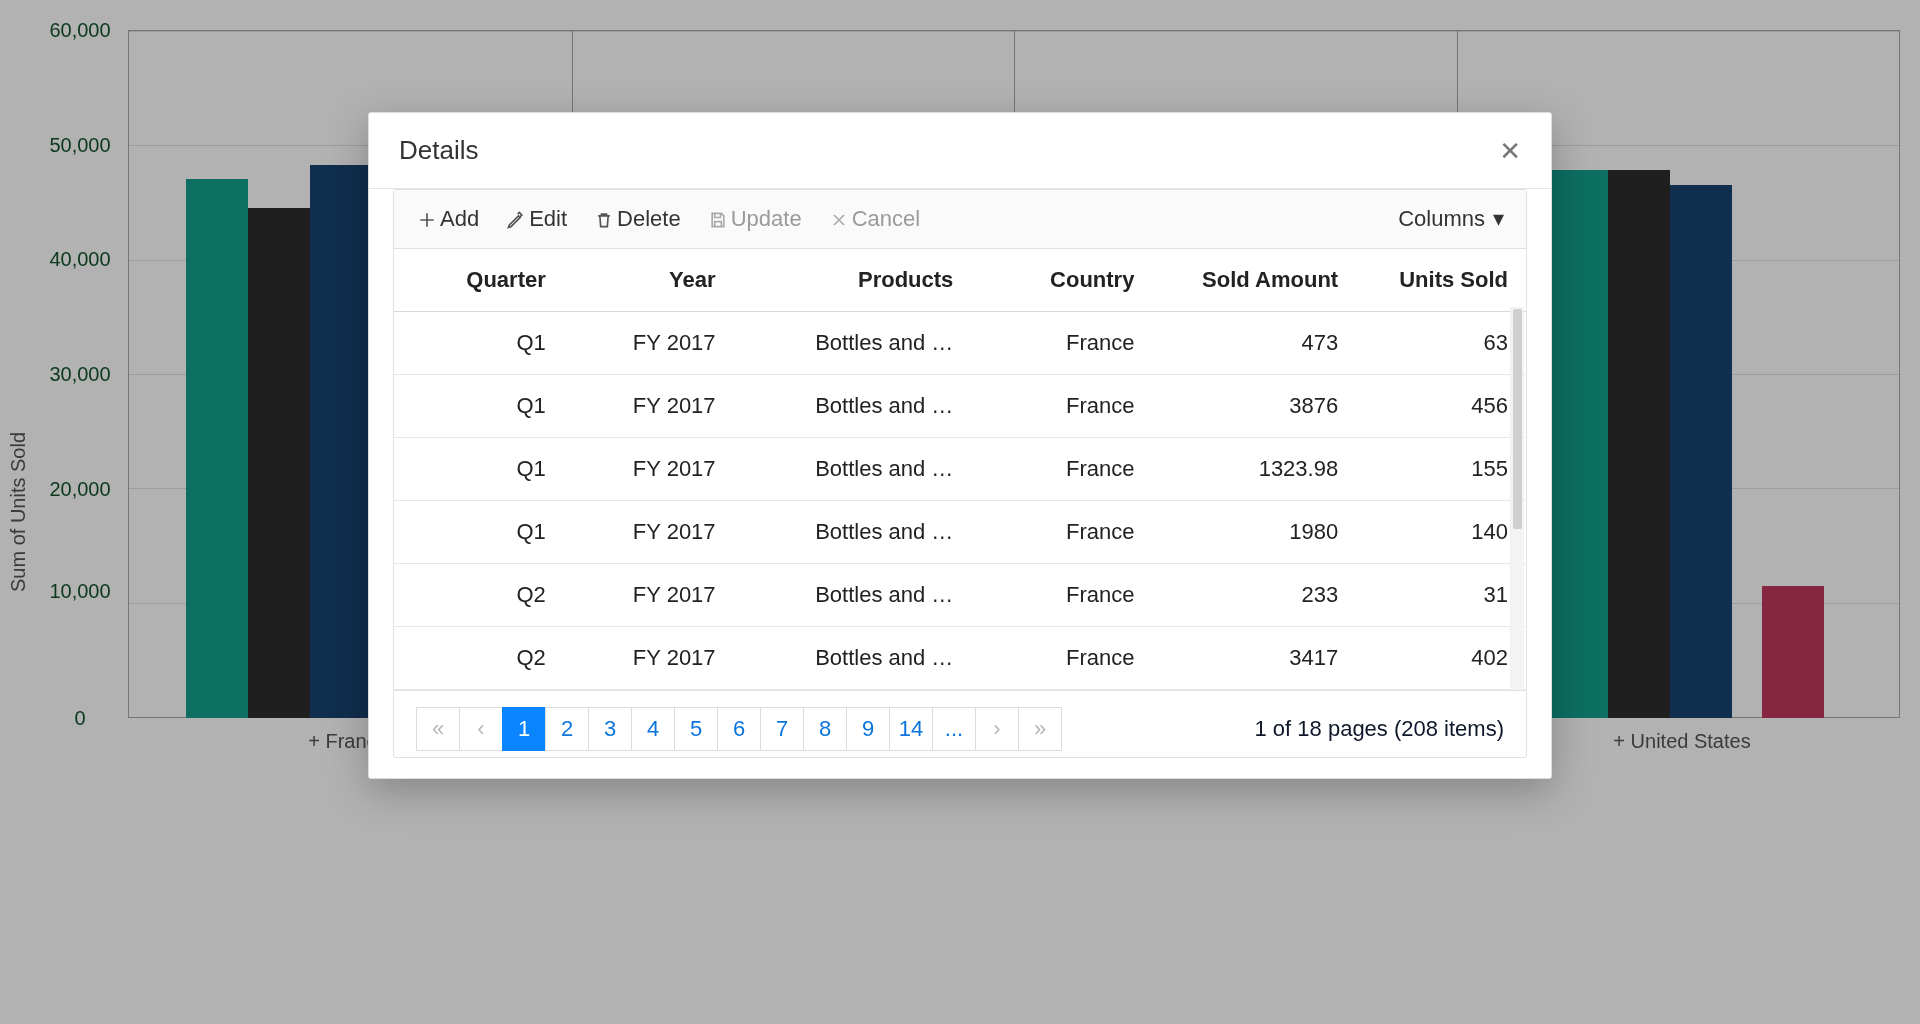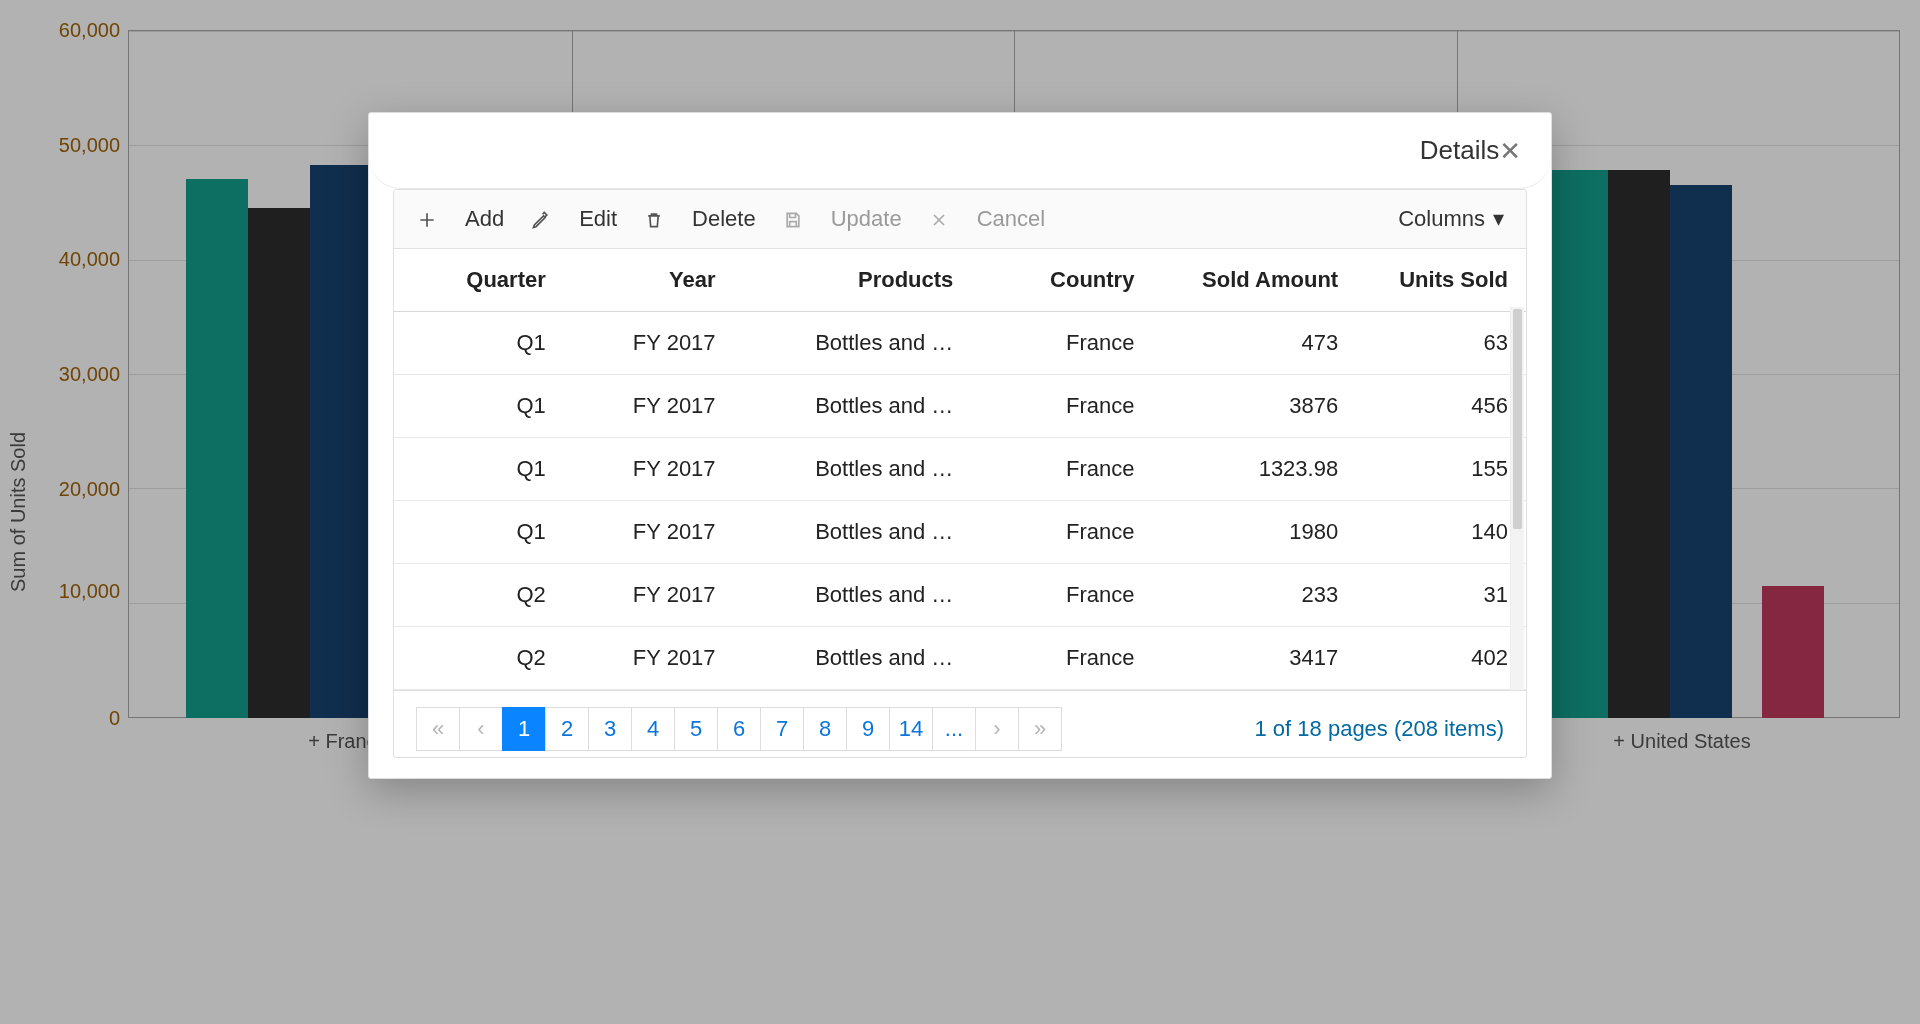--- a/index.html
+++ b/index.html
@@ -9,21 +9,21 @@
   
   .chart-area {
     position: absolute; left: 0; top: 0; width: 1920px; height: 1024px;
     padding: 0 20px 0 40px;
   }
   .y-axis-title {
     position: absolute; left: 18px; top: 50%; transform: translate(-50%, -50%) rotate(-90deg);
     font-size: 20px; color: #555; white-space: nowrap; transform-origin: center;
   }
   .y-tick {
-    position: absolute; right: calc(100% - 120px); font-size: 20px; color: #a16207; text-align: right; width: 80px;
+    position: absolute; right: calc(100% - 120px); font-size: 20px; color: #14532d; text-align: center; width: 80px;
     transform: translateY(-50%);
   }
   .plot-border {
     position: absolute; left: 128px; top: 30px; right: 20px; height: 688px;
     border: 1px solid #aaa; border-top: 1px solid #aaa;
   }
   .grid-row { position: absolute; left:0; right:0; border-top:1px solid #e0e0e0; }
   .panel-sep { position: absolute; top:0; bottom:0; border-left:1px solid #aaa; }
   .country-label {
     position: absolute; top: 730px; font-size: 20px; color: #555; white-space: nowrap;
@@ -36,38 +36,38 @@
   .dim { position:absolute; inset:0; background: rgba(0,0,0,0.30); }
 
   
   .dialog {
     position:absolute; left:50%; top:112px; transform:translateX(-50%);
     width:1184px; background:#fff; border:1px solid #ddd; border-radius:3px;
     box-shadow: 0 12px 40px rgba(0,0,0,0.25);
     padding-bottom: 20px;
   }
   .dialog-header {
-    display:flex; align-items:center; justify-content:flex-end;
+    display:flex; align-items:center; justify-content:space-between;
     padding: 22px 30px 22px 30px; border-bottom:1px solid #e5e5e5;
-    font-size: 26px; color:#333;border-radius:32px;
+    font-size: 26px; color:#333;
   }
   .dialog-close { font-size: 26px; color:#777; cursor:pointer; line-height:1; }
   .detail-meta {
     display:flex; gap: 38px; padding: 26px 30px 18px 30px;
     font-size: 22px; color:#222;
   }
   .detail-meta b { font-weight:600; }
   .detail-meta span.val { color:#333; margin-left:6px; }
 
   .grid-box { margin: 0 24px; border:1px solid #e0e0e0; border-radius:3px; overflow:hidden; }
   .toolbar {
     display:flex; align-items:center; gap: 26px; padding: 16px 22px;
     border-bottom:1px solid #e0e0e0; background:#fafafa; font-size: 22px;
   }
-  .tool-btn { display:flex; align-items:center; gap:27px; color:#333; cursor:pointer; }
+  .tool-btn { display:flex; align-items:center; gap:2px; color:#333; cursor:pointer; }
   .tool-btn.disabled { color:#9a9a9a; cursor:default; }
   .tool-spacer { flex:1; }
   .columns-btn { display:flex; align-items:center; gap:8px; color:#333; cursor:pointer; }
   .icon { display:inline-block; width:22px; text-align:center; }
 
   table.grid { width:100%; border-collapse:collapse; table-layout:fixed; }
   table.grid th, table.grid td {
     text-align:right; padding: 18px 18px; font-size:22px; color:#222;
     border-bottom:1px solid #e8e8e8; white-space:nowrap; overflow:hidden; text-overflow:ellipsis;
   }
@@ -82,21 +82,21 @@
     border-top:1px solid #e0e0e0;
   }
   .pager { display:flex; gap:0; }
   .pg-btn {
     min-width:44px; height:44px; border:1px solid #dcdcdc; display:flex; align-items:center; justify-content:center;
     font-size:22px; color:#0b74de; background:#fff; cursor:pointer; margin-left:-1px;
   }
   .pg-btn:first-child { margin-left:0; }
   .pg-btn.nav { color:#b7b7b7; }
   .pg-btn.active { background:#0b84ff; color:#fff; border-color:#0b84ff; }
-  .pager-info { color:#0369a1; }
+  .pager-info { color:#0f172a; }
 
   
   svg.ic { width:20px; height:20px; stroke:#555; fill:none; stroke-width:2; vertical-align:middle; }
   .tool-btn.disabled svg.ic { stroke:#aaa; }
 </style>
 </head>
 <body>
 
 <div class="chart-area">
   <div class="y-axis-title">Sum of Units Sold</div>

